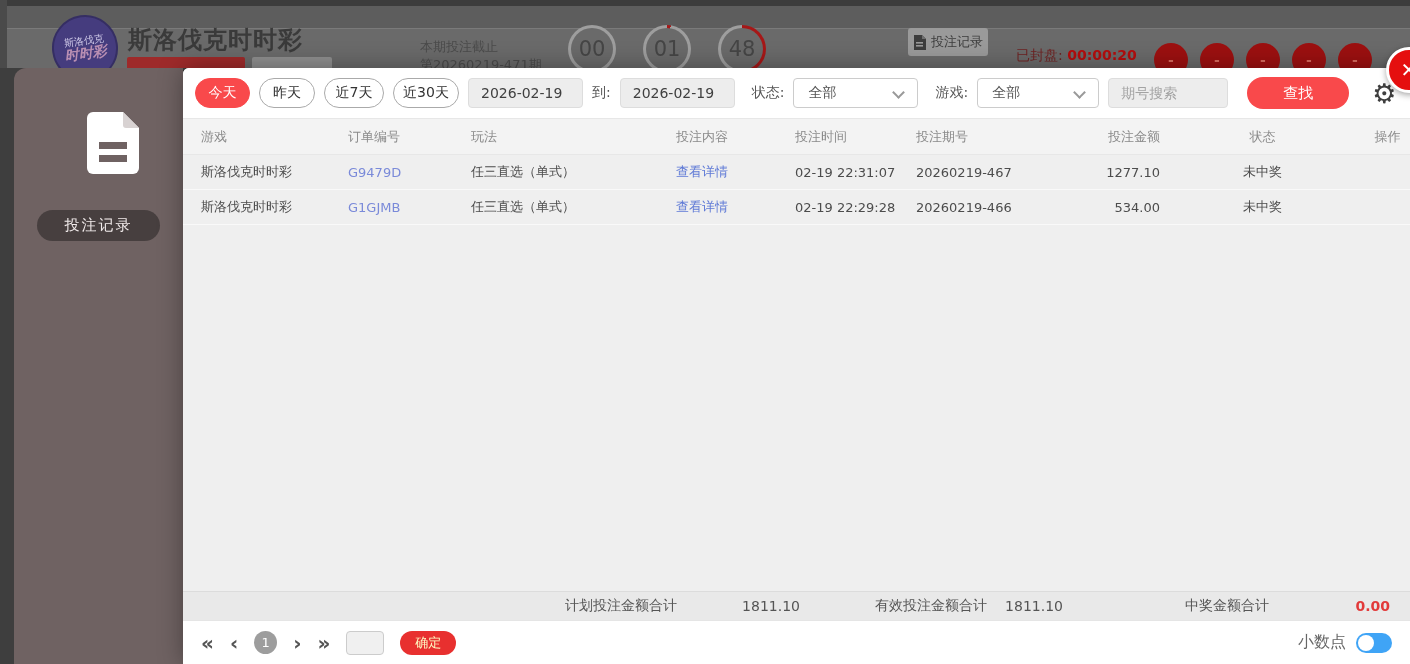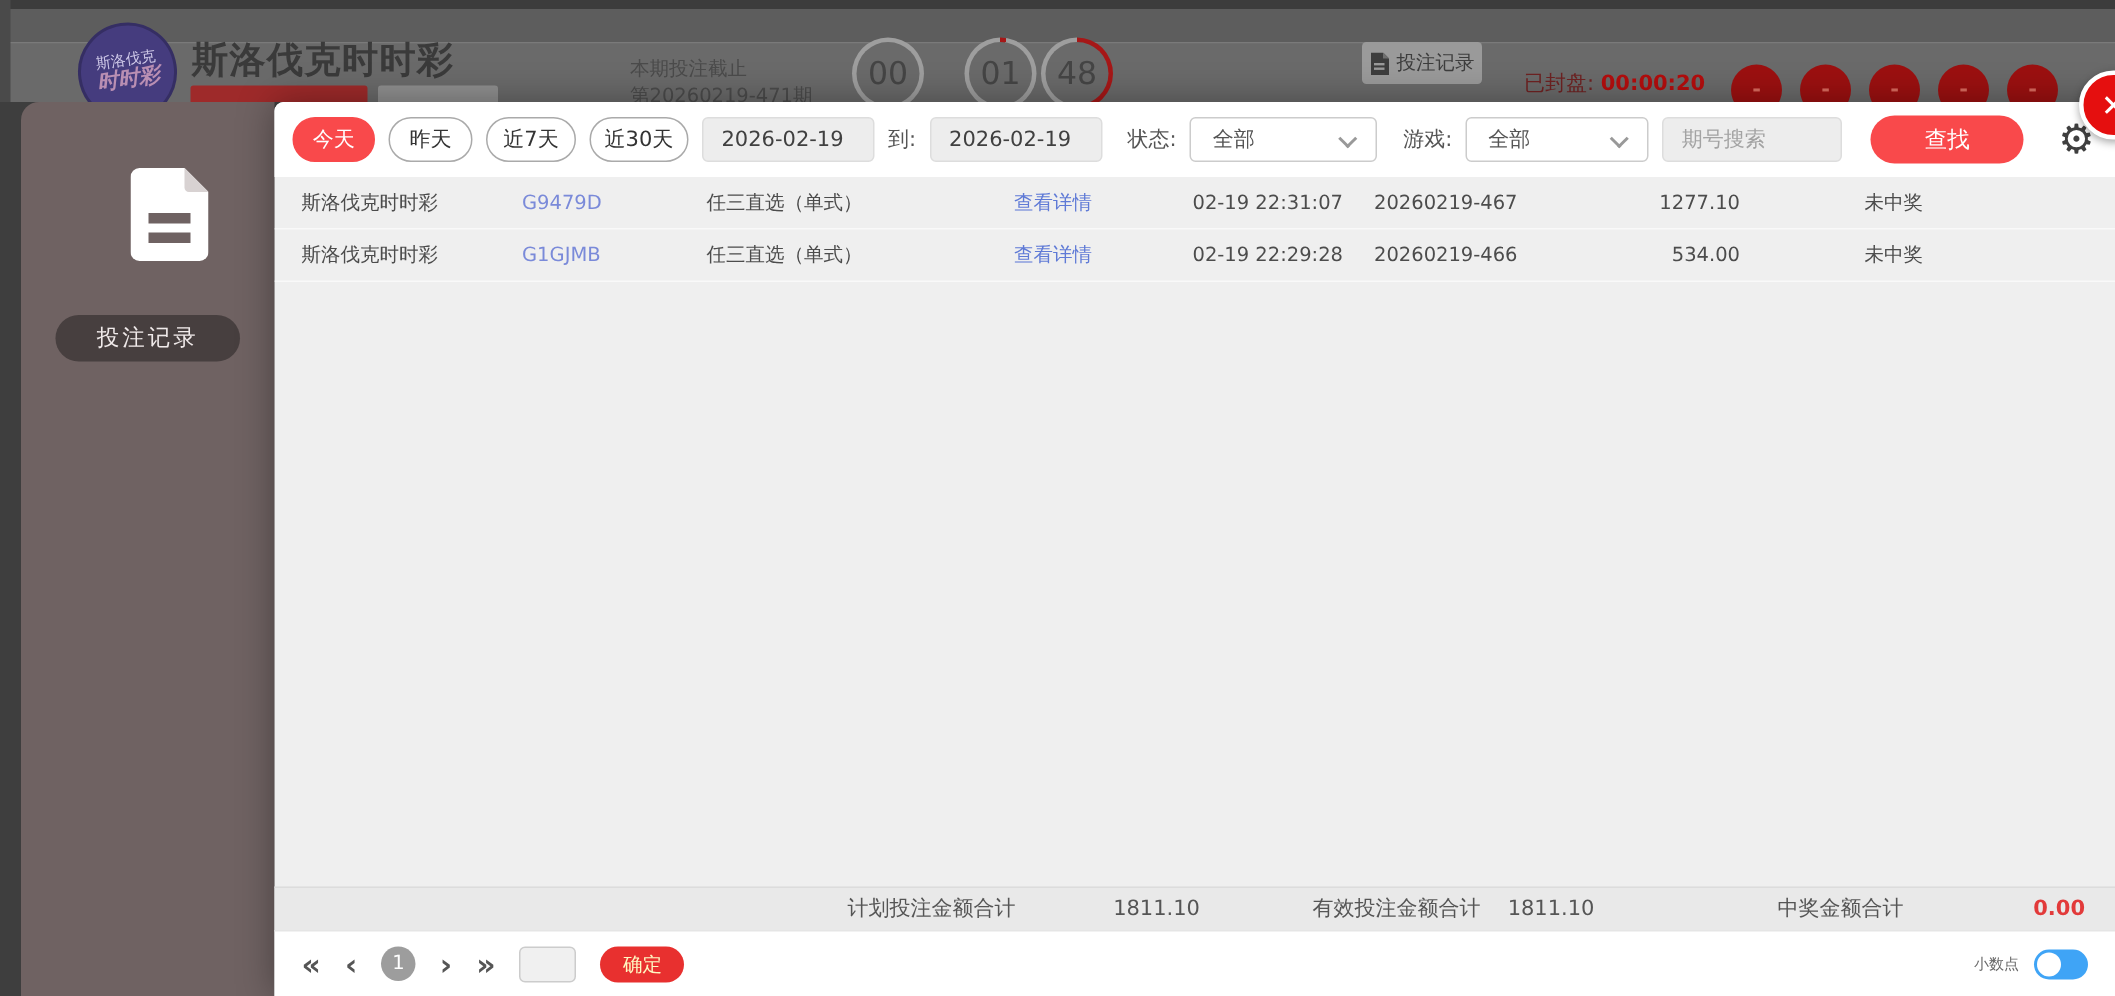--- a/index.html
+++ b/index.html
@@ -28,21 +28,21 @@
   .stub-gray { position:absolute; left:252px; top:57px; width:80px; height:22px; background:#8f8f8f; border-radius:2px; }
 
   .deadline { position:absolute; left:420px; top:38px; font-size:13px; color:#4b4b4b; line-height:18px; }
 
   .cd { position:absolute; top:25px; width:48px; height:48px; border-radius:50%; }
   .cd .inner { position:absolute; left:3px; top:3px; width:42px; height:42px; border-radius:50%;
     background:#6a6a6a; display:flex; align-items:center; justify-content:center;
     font-size:21px; color:#454545; }
   .cd1 { left:568px; background:#9e9e9e; }
   .cd2 { left:643px; background:conic-gradient(#a61717 0 2.5%, #9e9e9e 2.5% 100%); }
-  .cd3 { left:694px; background:conic-gradient(#a61717 0 57%, #9e9e9e 57% 100%); }
+  .cd3 { left:718px; background:conic-gradient(#a61717 0 57%, #9e9e9e 57% 100%); }
 
   .record-btn { position:absolute; left:908px; top:28px; width:80px; height:28px;
     background:#9a9a9a; border-radius:3px; display:flex; align-items:center; justify-content:center;
     gap:5px; font-size:13px; color:#3d3d3d; cursor:pointer; }
   .doc-ic { width:13px; height:15px; }
 
   .sealed { position:absolute; left:1016px; top:47px; font-size:14px; }
   .sealed .lbl { color:#6e2222; }
   .sealed .time { color:#b30d0d; font-weight:bold; }
 
@@ -117,21 +117,21 @@
   .pager { height:44px; background:#fff; border-top:1px solid #e5e5e5;
     display:flex; align-items:center; padding:0 18px; gap:16px; flex:0 0 auto; }
   .pg-ar { font-size:20px; color:#555; cursor:pointer; line-height:1; font-weight:bold; }
   .pg-num { width:23px; height:23px; border-radius:50%; background:#9d9d9d; color:#fff;
     font-size:13px; display:flex; align-items:center; justify-content:center; cursor:pointer; }
   .pg-input { width:38px; height:24px; background:#f0f0f0; border:1px solid #ccc; border-radius:4px; }
   .pg-ok { width:56px; height:24px; border-radius:12px; background:#e8302f; color:#fef9c3;
     border:none; font-size:13px; cursor:pointer;
     font-family:"DejaVu Sans","Liberation Sans",sans-serif; }
   .dec-wrap { margin-left:auto; display:flex; align-items:center; gap:10px; }
-  .dec-label { font-size:10px; color:#666; }
+  .dec-label { font-size:16px; color:#666; }
   .toggle { position:relative; width:36px; height:20px; border-radius:10px; background:#3fa4f6; cursor:pointer; }
   .toggle .knob { position:absolute; left:2px; top:2px; width:16px; height:16px;
     border-radius:50%; background:#fff; }
 
   .close-btn { position:absolute; left:1386px; top:47px; width:46px; height:46px; border-radius:50%;
     background:#e50f0f; border:3px solid #fff; color:#fff; font-size:20px; font-weight:bold;
     display:flex; align-items:center; justify-content:center; cursor:pointer;
     box-shadow:0 2px 6px rgba(0,0,0,.35); }
 </style>
 </head>
@@ -225,20 +225,31 @@
       <span class="flabel" style="margin-left:8px">游戏:</span>
       <div class="select" style="width:122px">
         <span>全部</span>
         <span class="chev"></span>
       </div>
       <input class="search-input" placeholder="期号搜索" style="">
       <button class="find-btn">查找</button>
       <span class="gear">⚙</span>
     </div>
 
+    <div class="grid-row thead">
+      <span>游戏</span>
+      <span>订单编号</span>
+      <span>玩法</span>
+      <span>投注内容</span>
+      <span>投注时间</span>
+      <span>投注期号</span>
+      <span class="c-amt">投注金额</span>
+      <span class="c-status">状态</span>
+      <span class="c-op">操作</span>
+    </div>
 
     <div class="tbody">
       <div class="grid-row trow">
         <span>斯洛伐克时时彩</span>
         <span class="order-link">G9479D</span>
         <span>任三直选（单式）</span>
         <span class="detail-link">查看详情</span>
         <span>02-19 22:31:07</span>
         <span>20260219-467</span>
         <span class="c-amt">1277.10</span>

